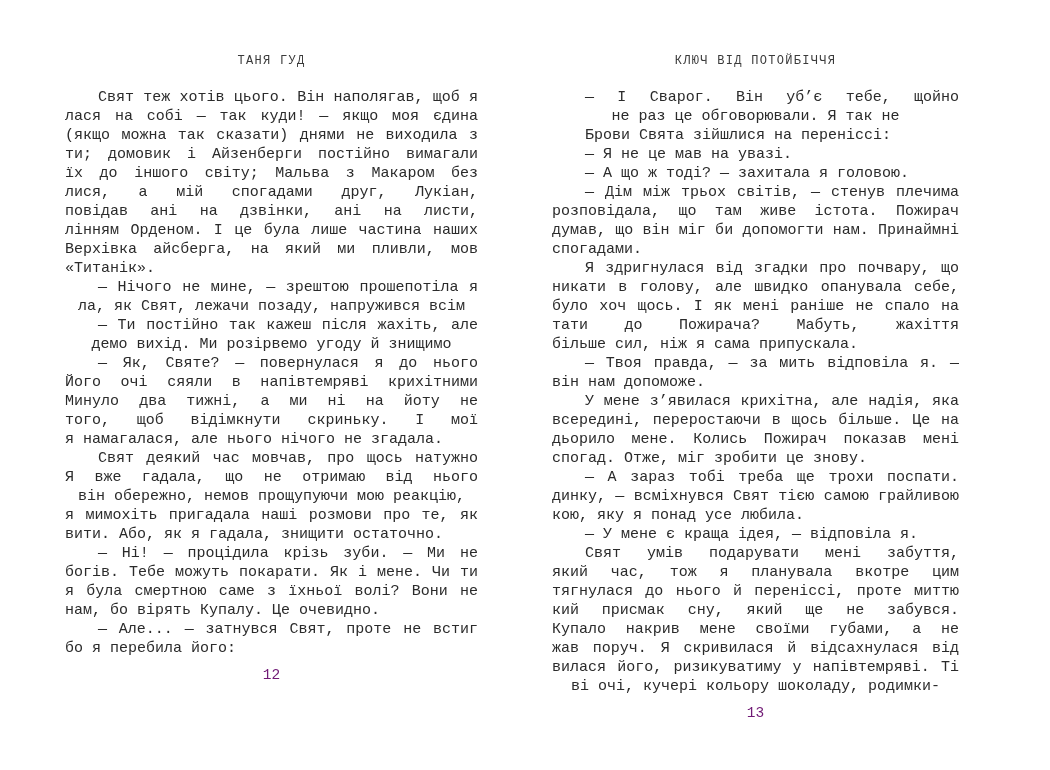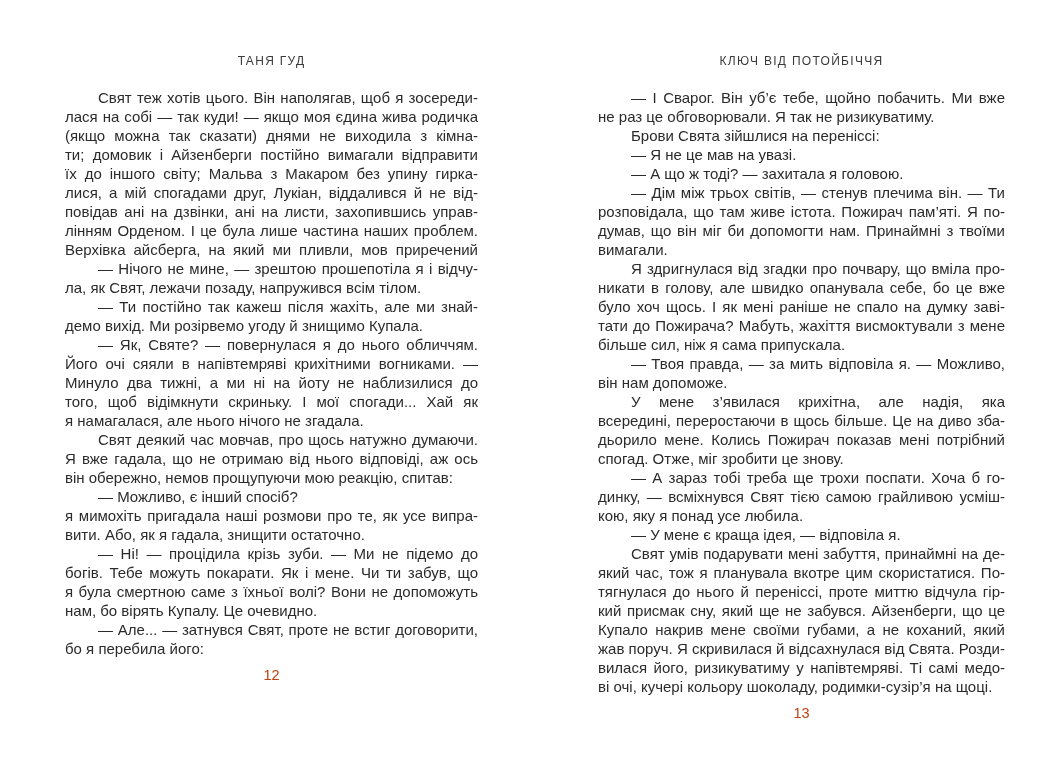--- a/index.html
+++ b/index.html
@@ -5,30 +5,30 @@
   html, body {
     margin: 0;
     padding: 0;
     background: #ffffff;
   }
   .spread {
     position: relative;
     width: 1050px;
     height: 770px;
     background: #ffffff;
-    font-family: Liberation Sans, sans-serif;
+    font-family: Liberation Mono, monospace;
     color: #2b2b2b;
     overflow: hidden;
   }
   .column {
     position: absolute;
     top: 54px;
   }
   .col-left  { left: 65px;  width: 413px; }
-  .col-right { left: 598px; width: 407px; }
+  .col-right { left: 552px; width: 407px; }
   .running-head {
     text-align: center;
     font-size: 12px;
     letter-spacing: 1.3px;
     color: #3a3a3a;
     height: 34px;
     line-height: 14px;
   }
   .page-body {
     font-size: 15px;
@@ -40,53 +40,53 @@
     text-align: justify;
     text-align-last: justify;
     text-justify: inter-word;
   }
   .line.first { padding-left: 33px; }
   .line.last  { text-align: center; text-align-last: left; }
   .page-num {
     text-align: center;
     font-size: 14.5px;
     margin-top: 9px;
-    color: #c2410c;
+    color: #701a75;
   }
 </style>
 </head>
 <body>
 
 <div class="spread">
 
   <div class="column col-left">
     <div class="running-head">ТАНЯ ГУД</div>
     <div class="page-body">
         <div class="line first">Свят теж хотів цього. Він наполягав, щоб я зосереди-</div>
         <div class="line">лася на собі — так куди! — якщо моя єдина жива родичка</div>
         <div class="line">(якщо можна так сказати) днями не виходила з кімна-</div>
         <div class="line">ти; домовик і Айзенберги постійно вимагали відправити</div>
         <div class="line">їх до іншого світу; Мальва з Макаром без упину гирка-</div>
         <div class="line">лися, а мій спогадами друг, Лукіан, віддалився й не від-</div>
         <div class="line">повідав ані на дзвінки, ані на листи, захопившись управ-</div>
         <div class="line">лінням Орденом. І це була лише частина наших проблем.</div>
         <div class="line">Верхівка айсберга, на який ми пливли, мов приречений</div>
+        <div class="line last">«Титанік».</div>
         <div class="line first">— Нічого не мине, — зрештою прошепотіла я і відчу-</div>
         <div class="line last">ла, як Свят, лежачи позаду, напружився всім тілом.</div>
         <div class="line first">— Ти постійно так кажеш після жахіть, але ми знай-</div>
         <div class="line last">демо вихід. Ми розірвемо угоду й знищимо Купала.</div>
         <div class="line first">— Як, Святе? — повернулася я до нього обличчям.</div>
         <div class="line">Його очі сяяли в напівтемряві крихітними вогниками. —</div>
         <div class="line">Минуло два тижні, а ми ні на йоту не наблизилися до</div>
         <div class="line">того, щоб відімкнути скриньку. І мої спогади... Хай як</div>
         <div class="line last">я намагалася, але нього нічого не згадала.</div>
         <div class="line first">Свят деякий час мовчав, про щось натужно думаючи.</div>
         <div class="line">Я вже гадала, що не отримаю від нього відповіді, аж ось</div>
         <div class="line last">він обережно, немов прощупуючи мою реакцію, спитав:</div>
-        <div class="line first last">— Можливо, є інший спосіб?</div>
         <div class="line">я мимохіть пригадала наші розмови про те, як усе випра-</div>
         <div class="line last">вити. Або, як я гадала, знищити остаточно.</div>
         <div class="line first">— Ні! — процідила крізь зуби. — Ми не підемо до</div>
         <div class="line">богів. Тебе можуть покарати. Як і мене. Чи ти забув, що</div>
         <div class="line">я була смертною саме з їхньої волі? Вони не допоможуть</div>
         <div class="line last">нам, бо вірять Купалу. Це очевидно.</div>
         <div class="line first">— Але... — затнувся Свят, проте не встиг договорити,</div>
         <div class="line last">бо я перебила його:</div>
       </div>
     <div class="page-num">12</div>
@@ -96,21 +96,21 @@
     <div class="running-head">КЛЮЧ ВІД ПОТОЙБІЧЧЯ</div>
     <div class="page-body">
         <div class="line first">— І Сварог. Він уб’є тебе, щойно побачить. Ми вже</div>
         <div class="line last">не раз це обговорювали. Я так не ризикуватиму.</div>
         <div class="line first last">Брови Свята зійшлися на переніссі:</div>
         <div class="line first last">— Я не це мав на увазі.</div>
         <div class="line first last">— А що ж тоді? — захитала я головою.</div>
         <div class="line first">— Дім між трьох світів, — стенув плечима він. — Ти</div>
         <div class="line">розповідала, що там живе істота. Пожирач пам’яті. Я по-</div>
         <div class="line">думав, що він міг би допомогти нам. Принаймні з твоїми</div>
-        <div class="line last">вимагали.</div>
+        <div class="line last">спогадами.</div>
         <div class="line first">Я здригнулася від згадки про почвару, що вміла про-</div>
         <div class="line">никати в голову, але швидко опанувала себе, бо це вже</div>
         <div class="line">було хоч щось. І як мені раніше не спало на думку заві-</div>
         <div class="line">тати до Пожирача? Мабуть, жахіття висмоктували з мене</div>
         <div class="line last">більше сил, ніж я сама припускала.</div>
         <div class="line first">— Твоя правда, — за мить відповіла я. — Можливо,</div>
         <div class="line last">він нам допоможе.</div>
         <div class="line first">У мене з’явилася крихітна, але надія, яка заіскрилася</div>
         <div class="line">всередині, переростаючи в щось більше. Це на диво зба-</div>
         <div class="line">дьорило мене. Колись Пожирач показав мені потрібний</div>

